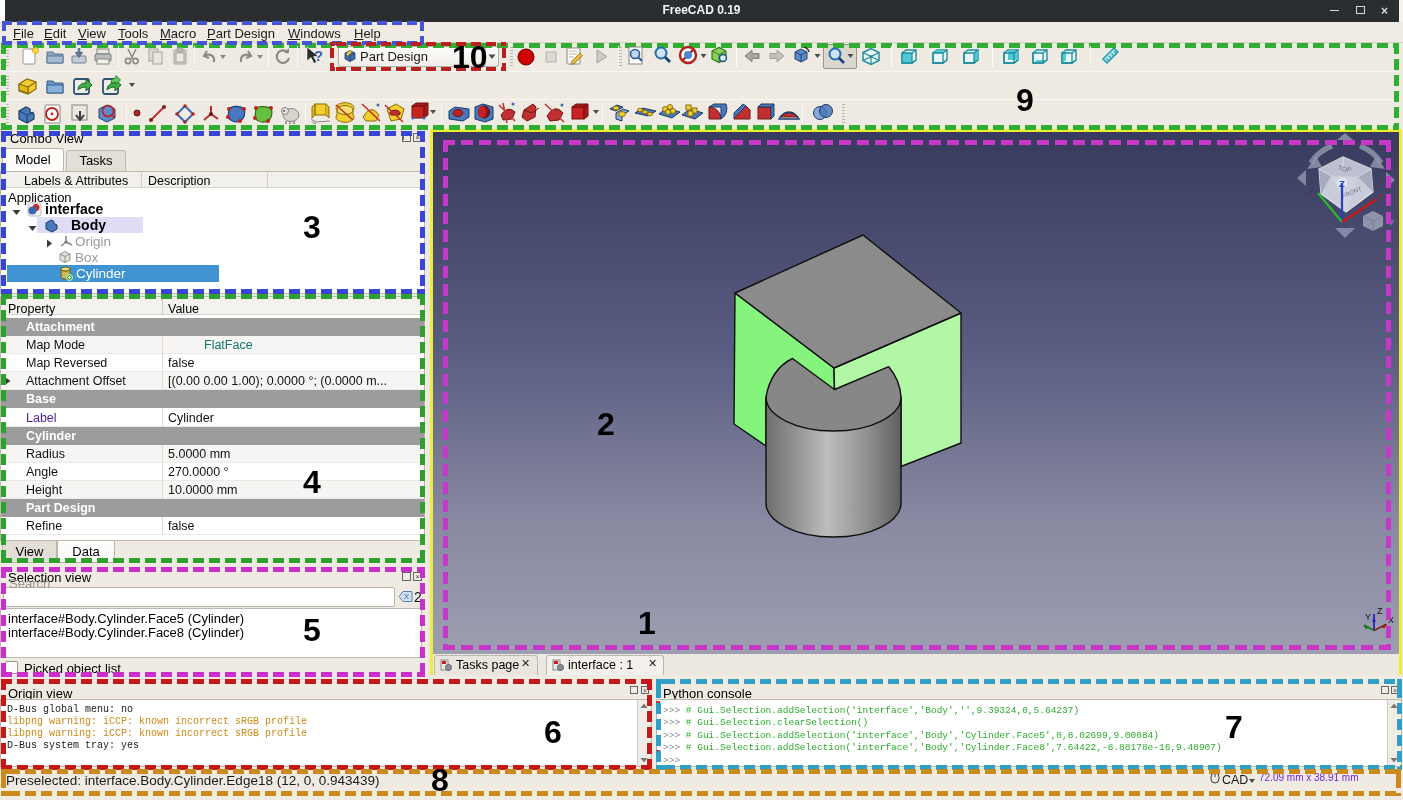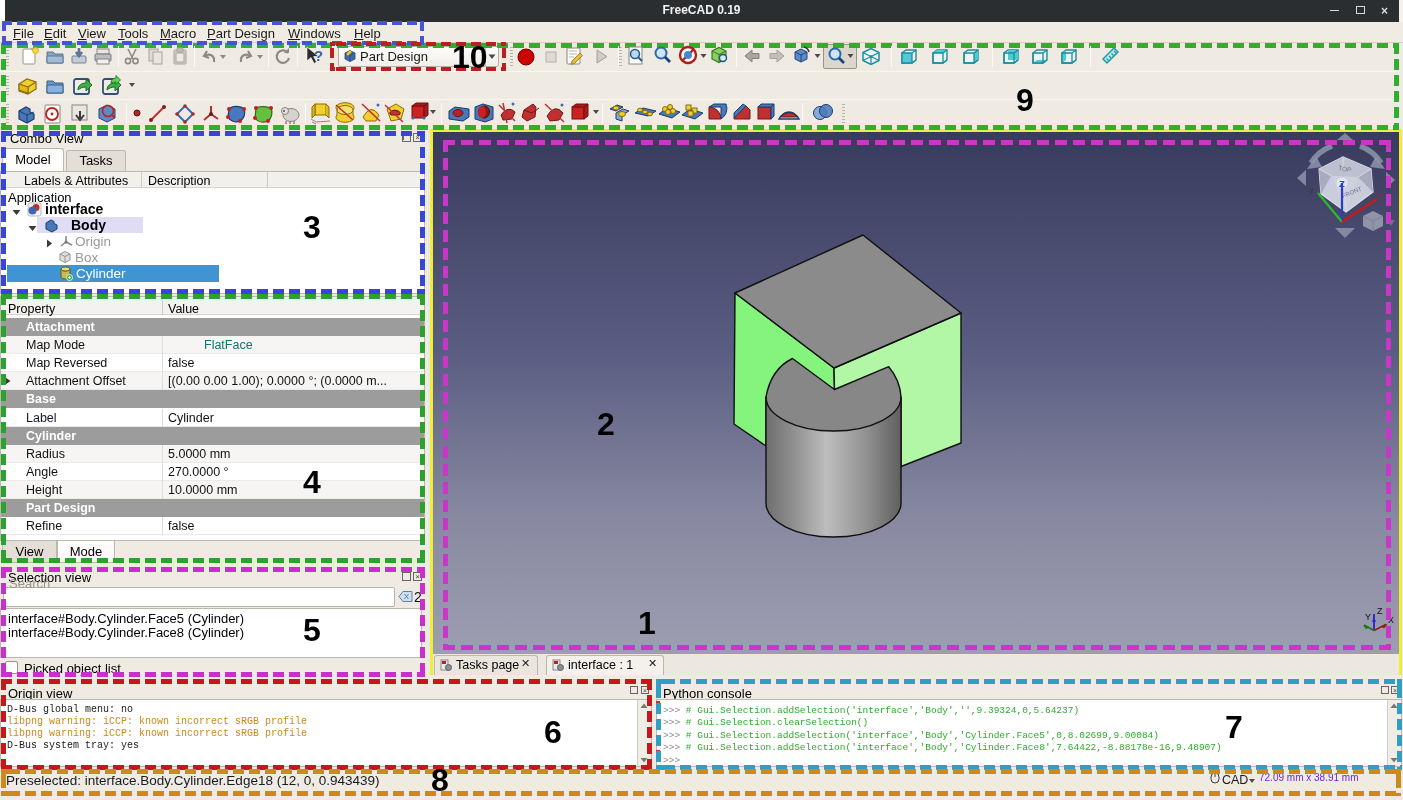--- a/index.html
+++ b/index.html
@@ -125,21 +125,21 @@
 <div class="abs" style="left:162px;top:372px;width:1px;height:18px;background:#e0dcd4;"></div>
 <svg class="abs" style="left:4px;top:377px;" width="8" height="8" viewBox="0 0 8 8">
     <path d="M1.5 0.5 l5 3.5 -5 3.5 z" fill="#3a3a3a"></path>
   </svg>
 <div class="abs" style="left:26px;top:374px;font-size:12.5px;color:#111;">Attachment Offset</div>
 <div class="abs" style="left:168px;top:374px;font-size:12.5px;color:#111;white-space:nowrap;">[(0.00 0.00 1.00); 0.0000 °; (0.0000 m...</div>
 <div class="abs" style="left:1px;top:390px;width:423px;height:18px;background:#9c9c9c;"></div>
 <div class="abs" style="left:26px;top:392px;font-size:12.5px;font-weight:bold;color:#fff;">Base</div>
 <div class="abs" style="left:1px;top:409px;width:423px;height:18px;background:#ffffff;border-bottom:1px solid #eceae6;"></div>
 <div class="abs" style="left:162px;top:409px;width:1px;height:18px;background:#e0dcd4;"></div>
-<div class="abs" style="left:26px;top:411px;font-size:12.5px;color:#0f172a;">Label</div>
+<div class="abs" style="left:26px;top:411px;font-size:12.5px;color:#4c1d95;">Label</div>
 <div class="abs" style="left:168px;top:411px;font-size:12.5px;color:#111;white-space:nowrap;">Cylinder</div>
 <div class="abs" style="left:1px;top:427px;width:423px;height:18px;background:#9c9c9c;"></div>
 <div class="abs" style="left:26px;top:429px;font-size:12.5px;font-weight:bold;color:#fff;">Cylinder</div>
 <div class="abs" style="left:1px;top:445px;width:423px;height:18px;background:#f6f5f4;border-bottom:1px solid #eceae6;"></div>
 <div class="abs" style="left:162px;top:445px;width:1px;height:18px;background:#e0dcd4;"></div>
 <div class="abs" style="left:26px;top:447px;font-size:12.5px;color:#111;">Radius</div>
 <div class="abs" style="left:168px;top:447px;font-size:12.5px;color:#111;white-space:nowrap;">5.0000 mm</div>
 <div class="abs" style="left:1px;top:463px;width:423px;height:18px;background:#ffffff;border-bottom:1px solid #eceae6;"></div>
 <div class="abs" style="left:162px;top:463px;width:1px;height:18px;background:#e0dcd4;"></div>
 <div class="abs" style="left:26px;top:465px;font-size:12.5px;color:#111;">Angle</div>
@@ -148,21 +148,21 @@
 <div class="abs" style="left:162px;top:481px;width:1px;height:18px;background:#e0dcd4;"></div>
 <div class="abs" style="left:26px;top:483px;font-size:12.5px;color:#111;">Height</div>
 <div class="abs" style="left:168px;top:483px;font-size:12.5px;color:#111;white-space:nowrap;">10.0000 mm</div>
 <div class="abs" style="left:1px;top:499px;width:423px;height:18px;background:#9c9c9c;"></div>
 <div class="abs" style="left:26px;top:501px;font-size:12.5px;font-weight:bold;color:#fff;">Part Design</div>
 <div class="abs" style="left:1px;top:517px;width:423px;height:18px;background:#ffffff;border-bottom:1px solid #eceae6;"></div>
 <div class="abs" style="left:162px;top:517px;width:1px;height:18px;background:#e0dcd4;"></div>
 <div class="abs" style="left:26px;top:519px;font-size:12.5px;color:#111;">Refine</div>
 <div class="abs" style="left:168px;top:519px;font-size:12.5px;color:#111;white-space:nowrap;">false</div>
 <div class="abs" style="left:2px;top:541px;width:55px;height:22px;background:#e3dfd7;border:1px solid #bcb8ae;border-top:none;border-radius:0 0 3px 3px;font-size:13px;text-align:center;line-height:21px;">View</div>
-<div class="abs" style="left:57px;top:541px;width:58px;height:22px;background:#fdfcfb;border:1px solid #bcb8ae;border-top:none;border-radius:0 0 3px 3px;font-size:13px;text-align:center;line-height:21px;">Mode</div>
+<div class="abs" style="left:57px;top:541px;width:58px;height:22px;background:#fdfcfb;border:1px solid #bcb8ae;border-top:none;border-radius:0 0 3px 3px;font-size:13px;text-align:center;line-height:21px;">Data</div>
 
 <div class="panel-title" style="left:8px;top:570px;">Selection view</div>
 <div class="abs" style="left:402px;top:572px;width:9px;height:9px;border:1px solid #666;"></div>
 <div class="abs" style="left:413px;top:572px;width:9px;height:9px;border:1px solid #666;font-size:8px;line-height:8px;text-align:center;color:#444;">×</div>
 <div class="abs" style="left:3px;top:587px;width:392px;height:20px;background:#fff;border:1px solid #b8b4aa;border-radius:2px;"></div>
 <div class="abs" style="left:9px;top:576px;font-size:13px;color:#9a968c;">Search</div>
 <svg class="abs" style="left:398px;top:590px;" width="15" height="13" viewBox="0 0 15 13">
     <path d="M1 6.5 L5 1.5 h9 v10 H5 z" fill="#cfe0f2" stroke="#5c80ac"></path>
     <path d="M6.5 4 l4 5 M10.5 4 l-4 5" stroke="#5c80ac" stroke-width="1"></path>
   </svg>

